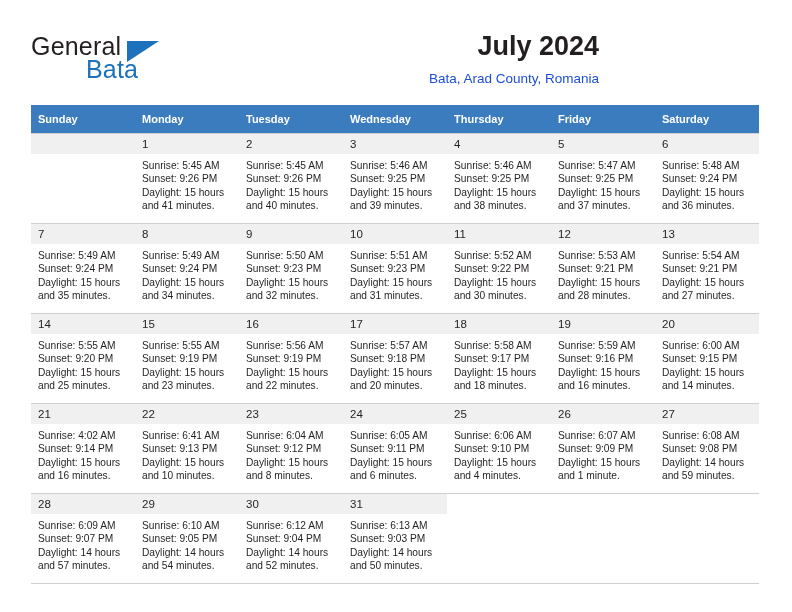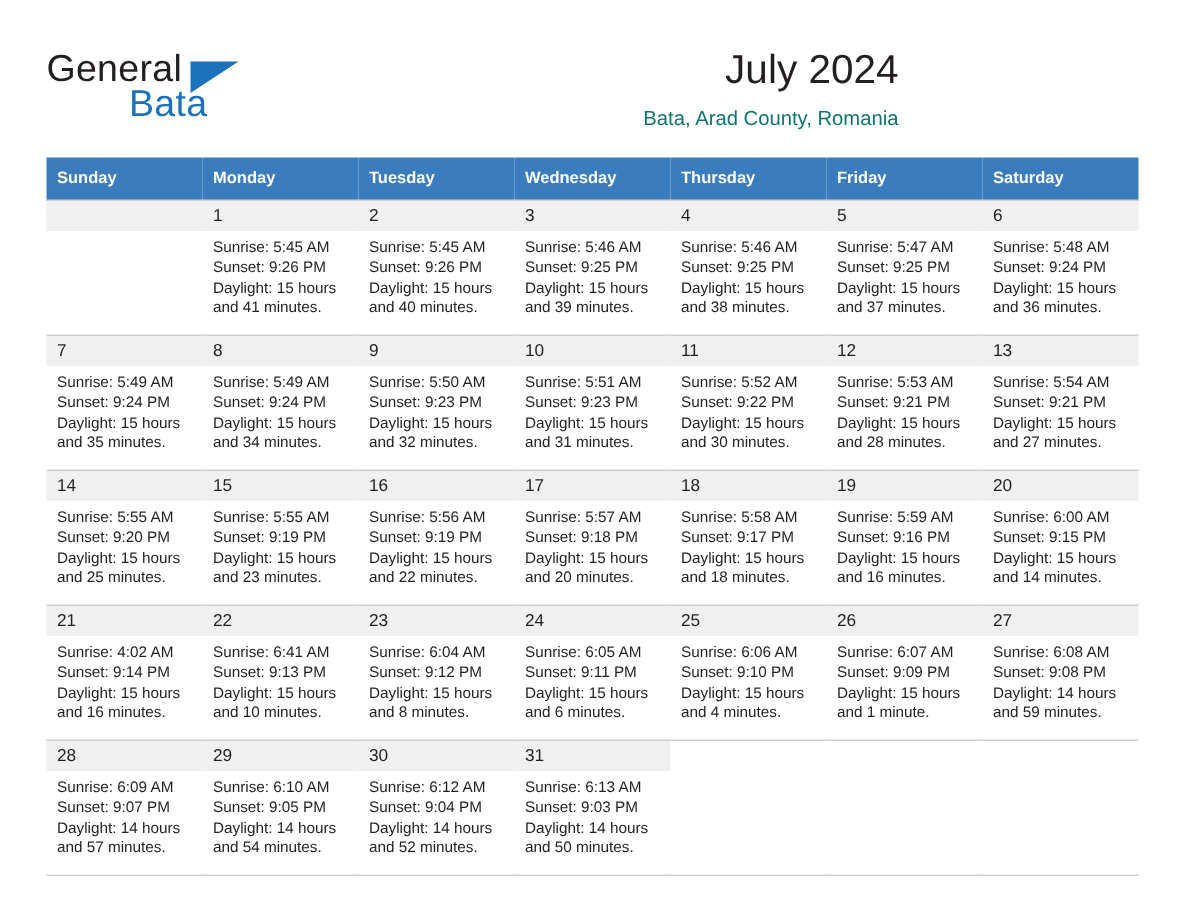--- a/index.html
+++ b/index.html
@@ -68,26 +68,27 @@
     position: absolute;
     right: 0;
     top: 0;
     text-align: right;
   }
   .cal-title {
     font-size: 27px;
     line-height: 32px;
     color: #231f20;
     white-space: nowrap;
+    font-weight: bold;
   }
   .cal-subtitle {
     margin-top: 9px;
     font-size: 13.5px;
     line-height: 16px;
-    color: #0f766e;
+    color: #1d4ed8;
     white-space: nowrap;
   }
 
   
   .calendar {
     position: absolute;
     left: 31px;
     top: 105px;
     width: 728px;
     border-collapse: collapse;

